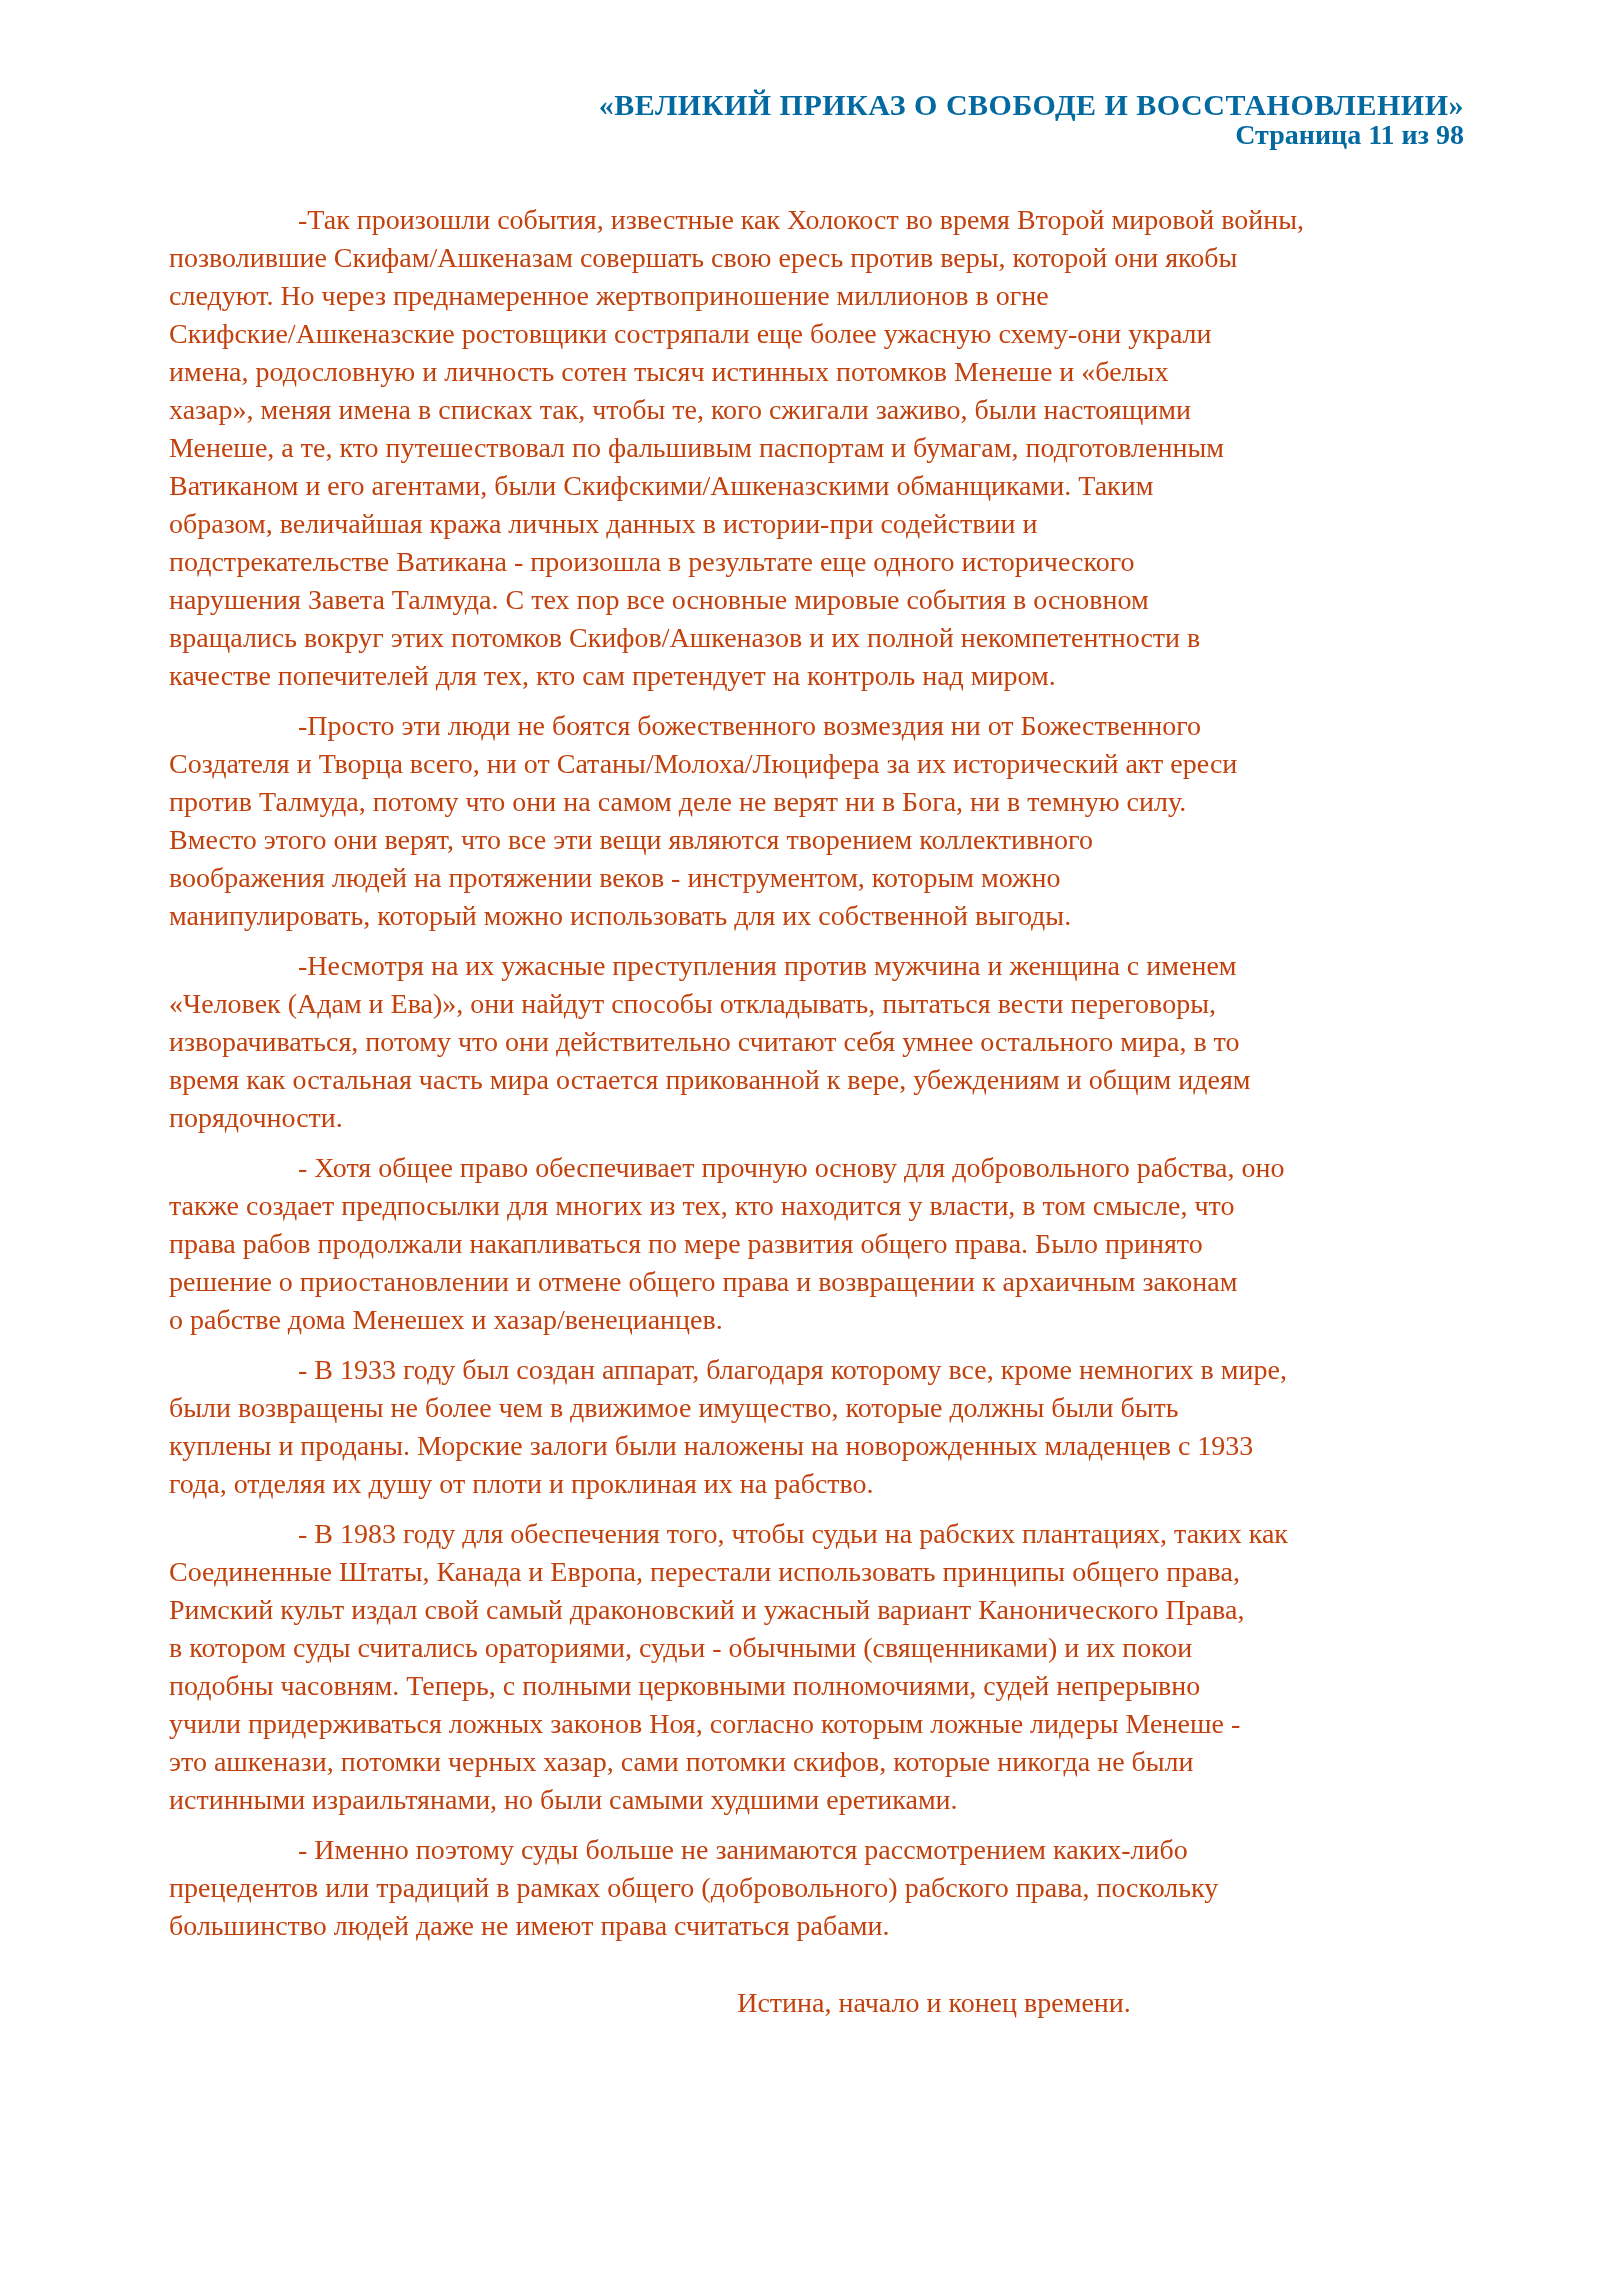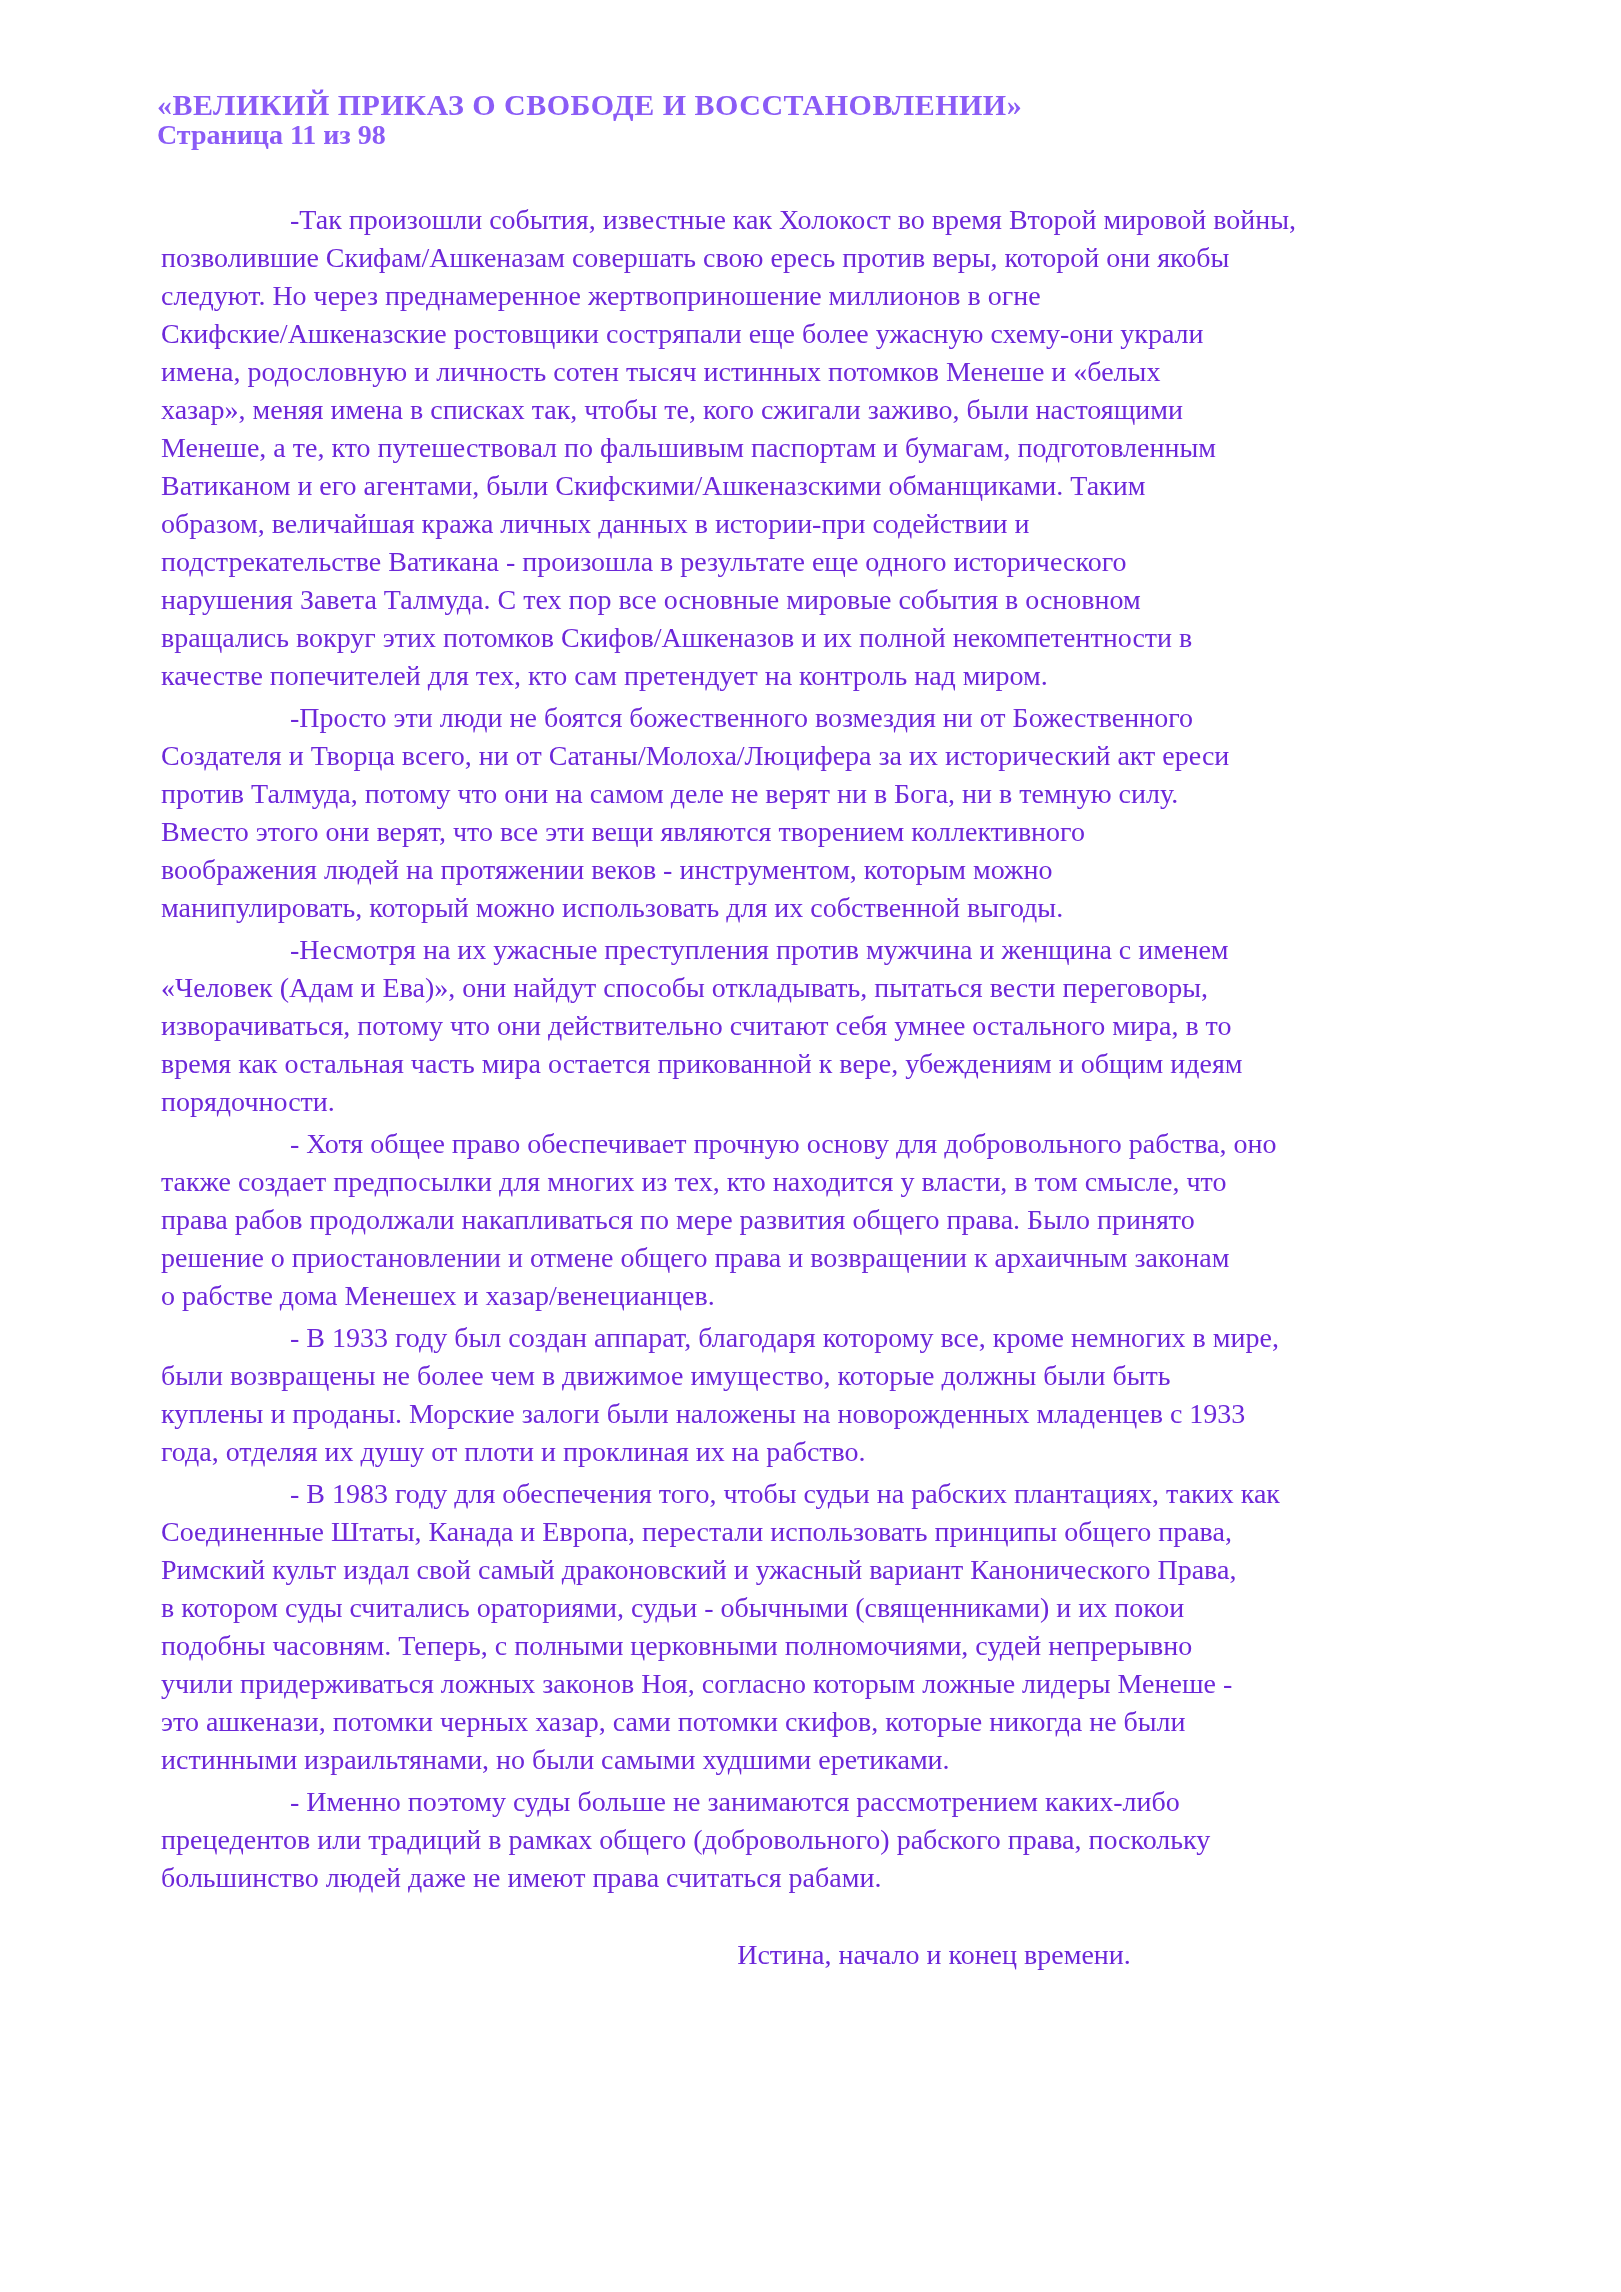--- a/index.html
+++ b/index.html
@@ -15,41 +15,41 @@
     overflow: hidden;
   }
   .page {
     box-sizing: border-box;
     width: 1621px;
     height: 2293px;
     padding: 90px 39px 0 157px;
     background: #ffffff;
   }
   .doc-header {
-    text-align: left;
-    color: #8b5cf6;
+    text-align: right;
+    color: #0369a1;
     font-weight: bold;
     line-height: 30px;
     margin: 0 118px 51px 0; 
     font-size: 28px;
   }
   .doc-header .title {
     font-size: 30px;
     letter-spacing: 0.5px;
   }
   .doc-body {
     color: #5c1fa8;
     font-size: 28px;
     line-height: 38px;
   }
   .para {
-    margin: 4px;
+    margin: 12px;
     white-space: pre-line;     
     text-indent: 129px;        
-    color: #6d28d9;
+    color: #c2410c;
   }
   .section-heading {
     margin-top: 45px;
     margin-bottom: 39px;
   }
   .closing-line {
     margin-top: 39px;
     text-align: center;
   }
 </style>

